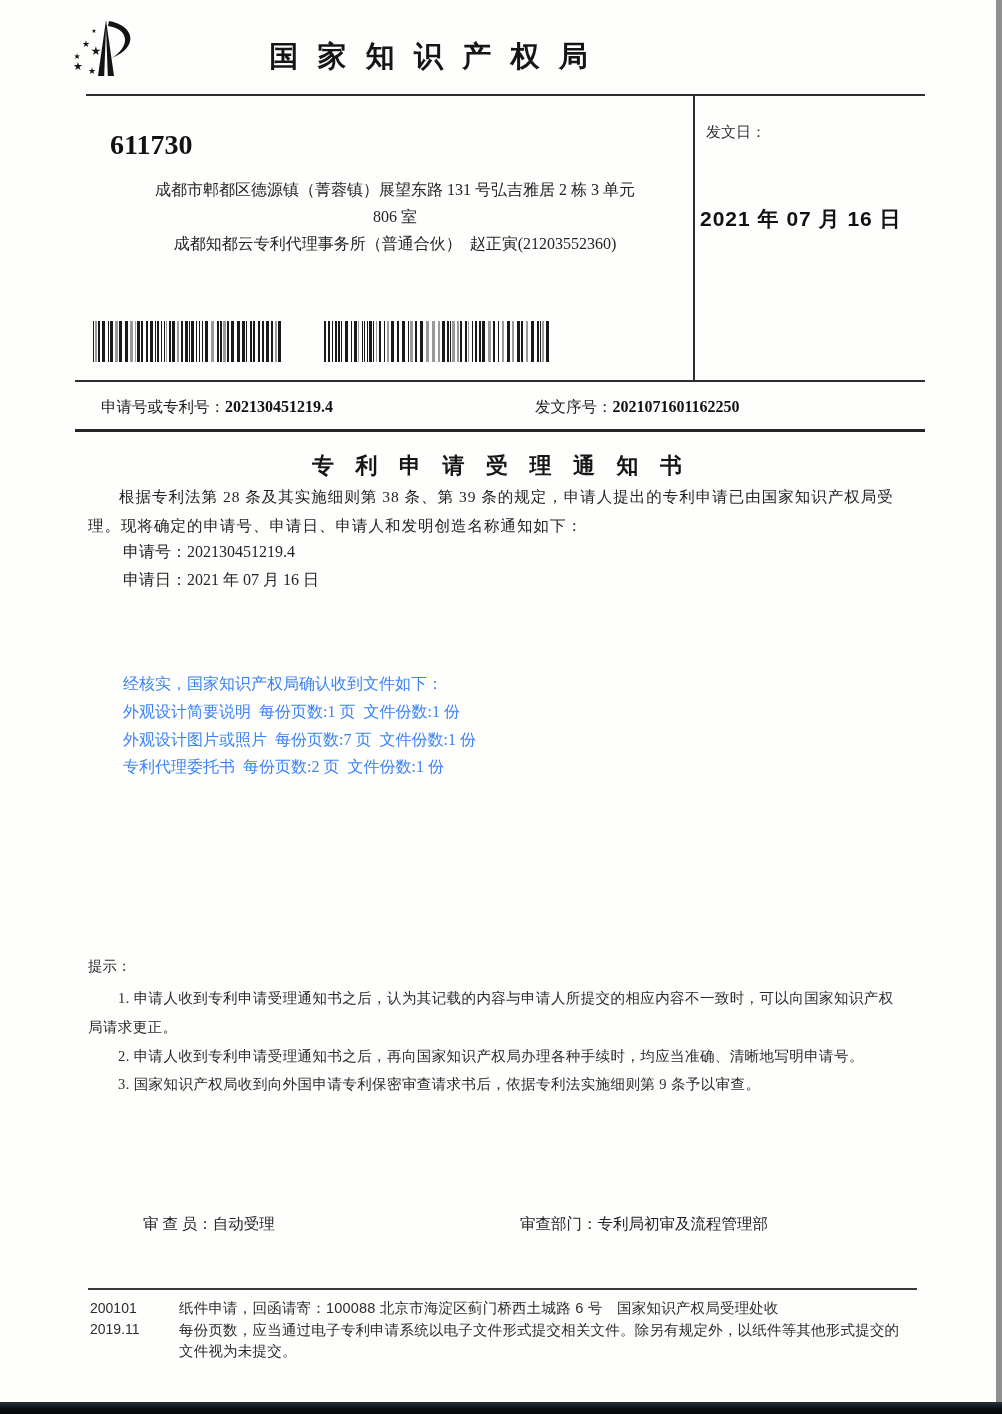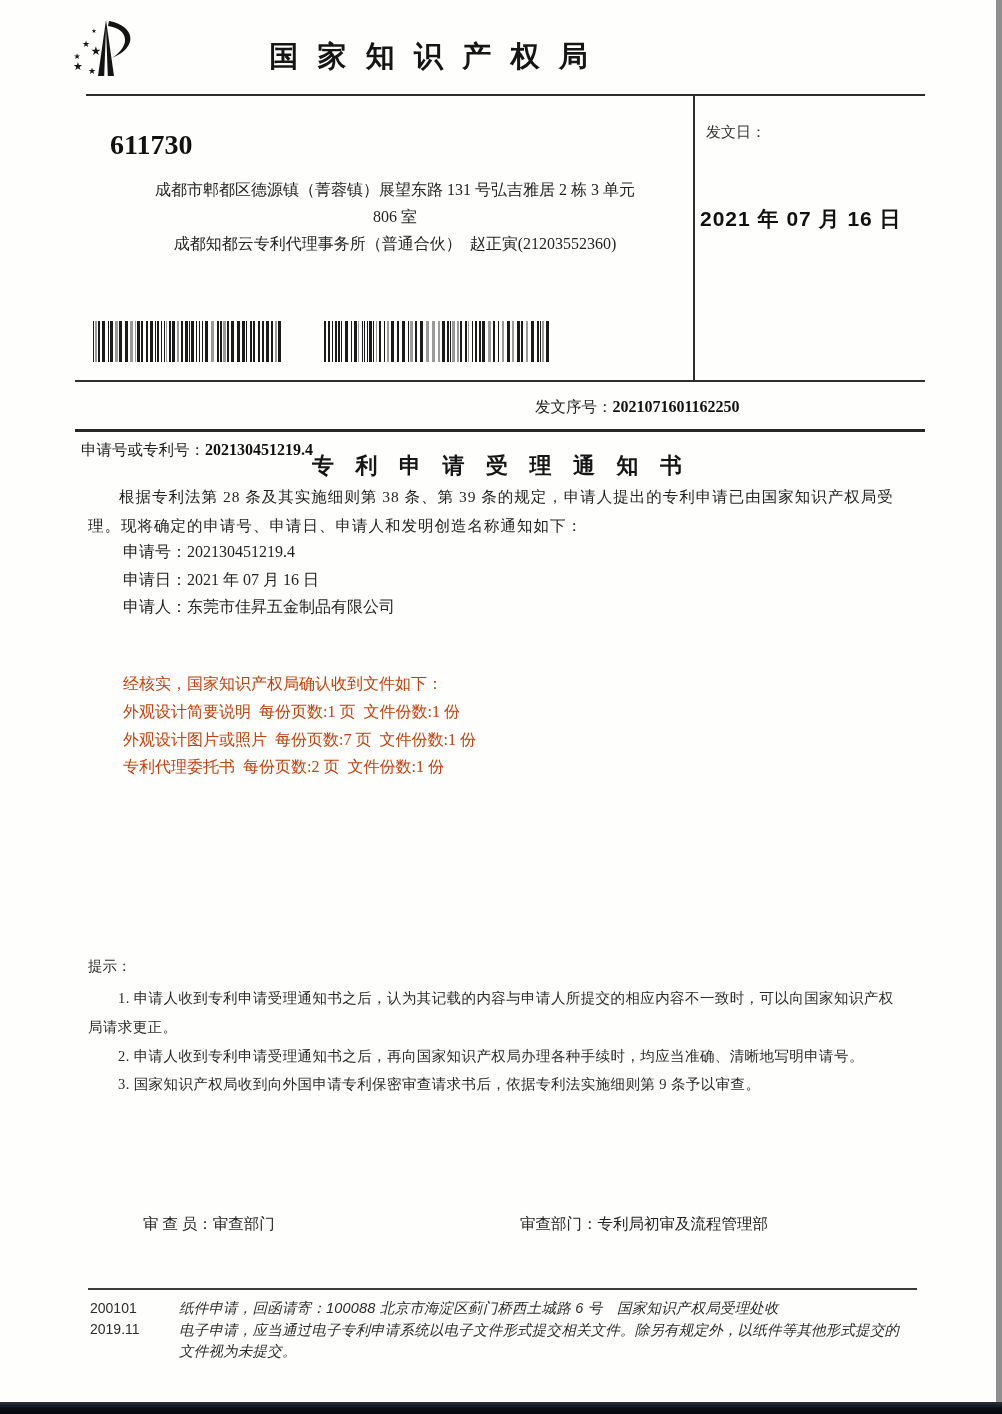--- a/index.html
+++ b/index.html
@@ -30,33 +30,33 @@
   .barcode i{position:absolute;top:0;bottom:0;display:block;}
   
   .ref{top:397px;font-size:15.5px;color:#222;}
   .ref b{font-size:16px;color:#111;}
   
   .doc-title{left:0;top:451px;width:1002px;text-align:center;
     font-size:22px;font-weight:bold;letter-spacing:8px;color:#161616;}
   .para{left:88px;top:482px;width:818px;font-size:15.5px;line-height:29px;
     letter-spacing:1px;text-indent:31px;color:#242424;}
   .fields{left:123px;top:538px;font-size:16px;line-height:27.5px;color:#242424;}
-  .received{left:123px;top:670px;font-size:16px;line-height:27.8px;color:#c2410c;}
+  .received{left:123px;top:670px;font-size:16px;line-height:27.8px;color:#3b82f6;}
   
   .tips-label{left:88px;top:957px;font-size:14.5px;color:#2a2a2a;}
   .tips{left:88px;top:984px;width:818px;font-size:14.5px;line-height:28.8px;
     letter-spacing:0.4px;color:#2a2a2a;}
   .tips p{margin:0;text-indent:30px;}
   
   .signoff{top:1214px;font-size:15.5px;color:#242424;}
   
   .footer-rule{left:88px;top:1288px;width:829px;height:2px;background:#3a3a3a;}
   .footer-codes{left:90px;top:1298px;font-size:14px;line-height:21px;color:#2c2c2c;}
   .footer-text{left:179px;top:1298px;width:726px;font-size:14.5px;line-height:21.5px;
-    letter-spacing:0.2px;color:#2c2c2c;font-style:italic;}
+    letter-spacing:0.2px;color:#2c2c2c;}
   .footer-text p{margin:0;}
   
   .edge-right{left:996px;top:0;width:6px;height:1414px;background:#8f8f8f;}
   .edge-bottom{left:0;top:1402px;width:1002px;height:12px;
     background:linear-gradient(180deg,#27323e 0%,#0a0e13 55%,#05070a 100%);}
   .logo{left:68px;top:16px;width:78px;height:74px;}
 </style>
 </head>
 <body>
 
@@ -190,56 +190,55 @@
       <i style="left:193px;width:3px;background:#1a1a1a"></i>
       <i style="left:197px;width:2px;background:#1a1a1a"></i>
       <i style="left:202px;width:2px;background:#9a9a9a"></i>
       <i style="left:207px;width:3px;background:#1a1a1a"></i>
       <i style="left:213px;width:2px;background:#1a1a1a"></i>
       <i style="left:216px;width:1px;background:#1a1a1a"></i>
       <i style="left:218px;width:2px;background:#9a9a9a"></i>
       <i style="left:222px;width:3px;background:#1a1a1a"></i>
     </div>
 
-  <div class="abs ref" style="left:81px;margin-top:43px;"><span>申请号或专利号：</span><b>202130451219.4</b></div>
+  <div class="abs ref" style="left:101px;"><span>申请号或专利号：</span><b>202130451219.4</b></div>
   <div class="abs ref" style="left:535px;"><span>发文序号：</span><b>2021071601162250</b></div>
 
   <div class="abs thick-rule"></div>
 
   <div class="abs doc-title">专 利 申 请 受 理 通 知 书</div>
   <div class="abs para">根据专利法第 28 条及其实施细则第 38 条、第 39 条的规定，申请人提出的专利申请已由国家知识产权局受理。现将确定的申请号、申请日、申请人和发明创造名称通知如下：</div>
 
   <div class="abs fields">
     <div>申请号：202130451219.4</div>
     <div>申请日：2021 年 07 月 16 日</div>
-    <div>申请人：东莞市佳昇五金制品有限公司</div>
   </div>
 
   <div class="abs received">
     <div>经核实，国家知识产权局确认收到文件如下：</div>
     <div class="pre">外观设计简要说明  每份页数:1 页  文件份数:1 份</div>
     <div class="pre">外观设计图片或照片  每份页数:7 页  文件份数:1 份</div>
     <div class="pre">专利代理委托书  每份页数:2 页  文件份数:1 份</div>
   </div>
 
   <div class="abs tips-label">提示：</div>
   <div class="abs tips">
     <p>1. 申请人收到专利申请受理通知书之后，认为其记载的内容与申请人所提交的相应内容不一致时，可以向国家知识产权局请求更正。</p>
     <p>2. 申请人收到专利申请受理通知书之后，再向国家知识产权局办理各种手续时，均应当准确、清晰地写明申请号。</p>
     <p>3. 国家知识产权局收到向外国申请专利保密审查请求书后，依据专利法实施细则第 9 条予以审查。</p>
   </div>
 
-  <div class="abs signoff" style="left:143px;"><span>审 查 员：</span><span>审查部门</span></div>
+  <div class="abs signoff" style="left:143px;"><span>审 查 员：</span><span>自动受理</span></div>
   <div class="abs signoff" style="left:520px;"><span>审查部门：</span><span>专利局初审及流程管理部</span></div>
 
   <div class="abs footer-rule"></div>
   <div class="abs footer-codes sans">
     <div>200101</div>
     <div>2019.11</div>
   </div>
   <div class="abs footer-text sans">
     <p class="pre">纸件申请，回函请寄：100088 北京市海淀区蓟门桥西土城路 6 号　国家知识产权局受理处收</p>
-    <p>电子申请，应当通过电子专利申请系统以电子文件形式提交相关文件。除另有规定外，以纸件等其他形式提交的文件视为未提交。</p>
+    <p>每份页数，应当通过电子专利申请系统以电子文件形式提交相关文件。除另有规定外，以纸件等其他形式提交的文件视为未提交。</p>
   </div>
 
   <div class="abs edge-right"></div>
   <div class="abs edge-bottom"></div>
 </div>
 
 </body></html>

